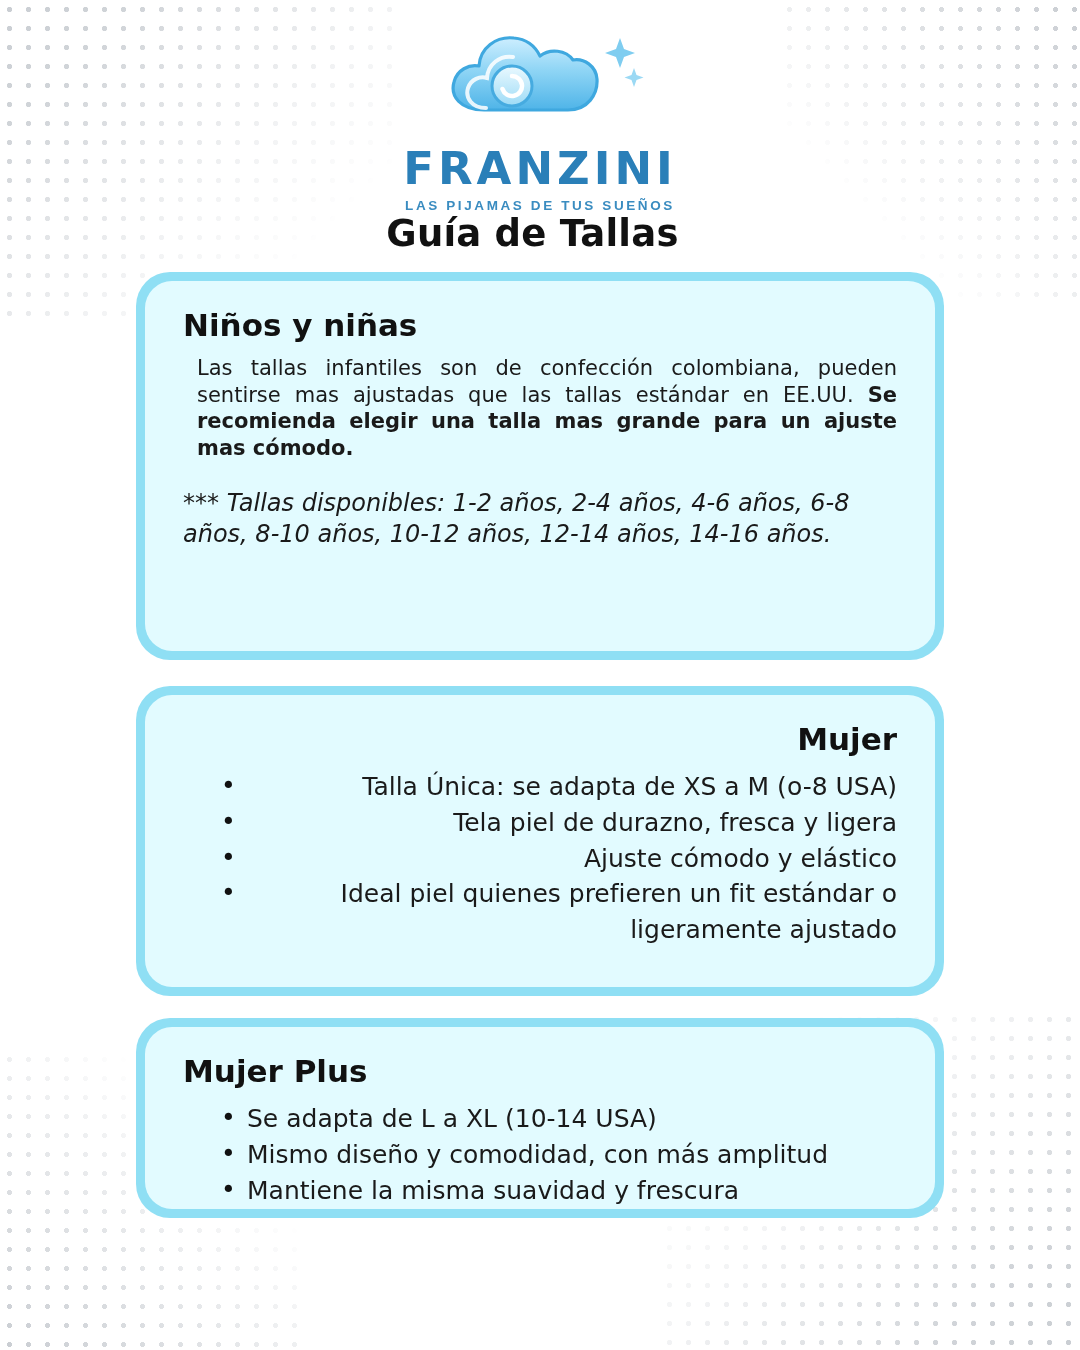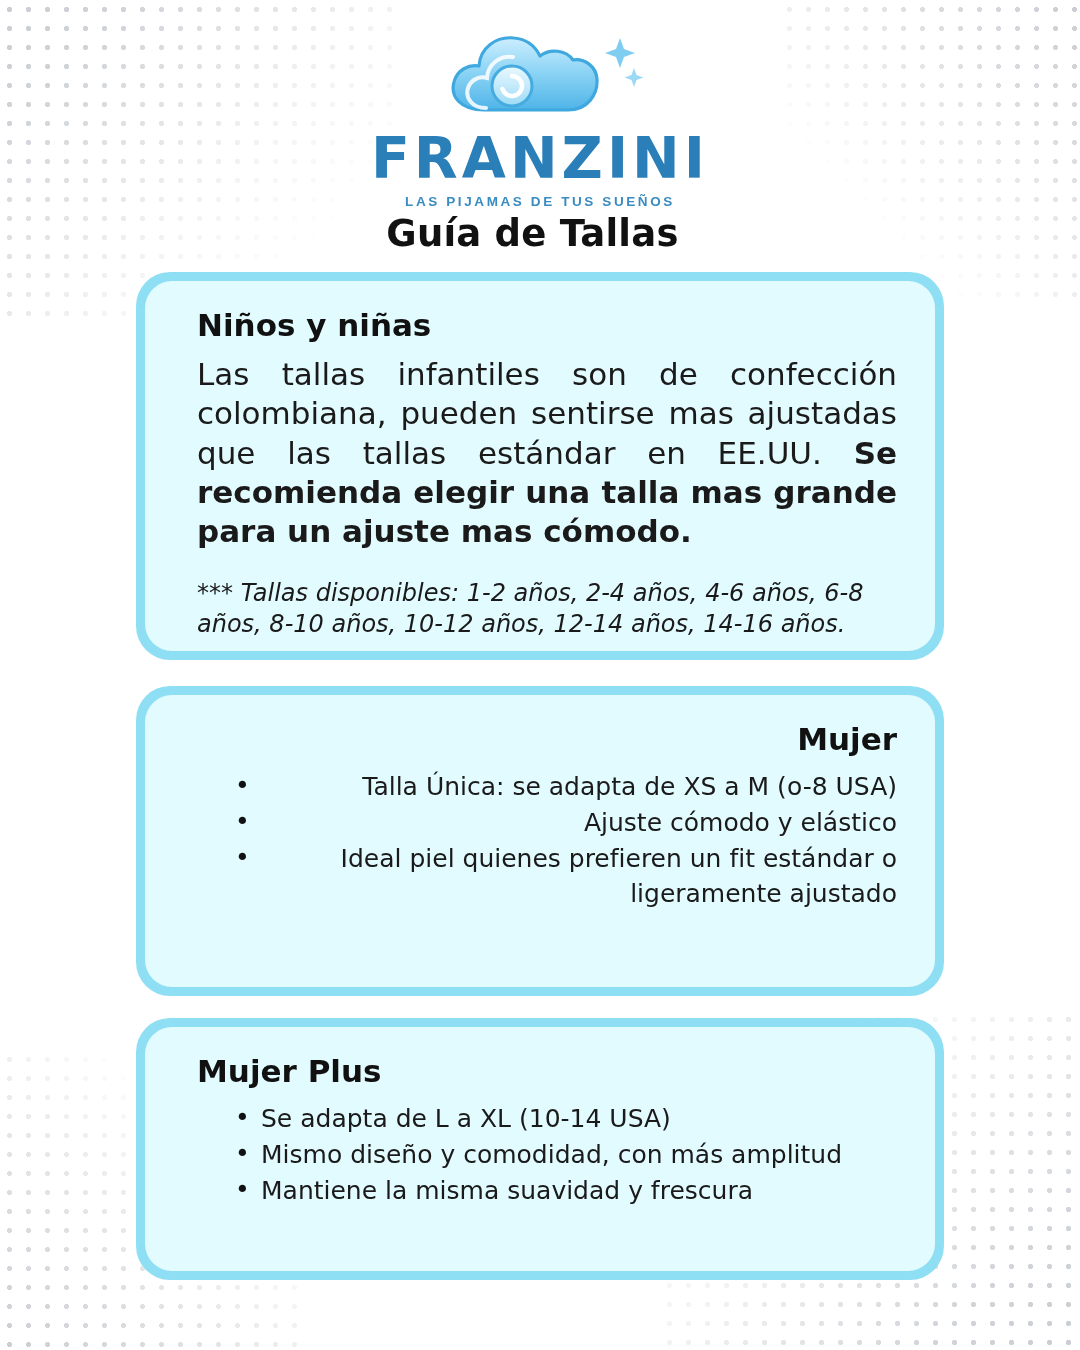--- a/index.html
+++ b/index.html
@@ -72,24 +72,24 @@
   }
   .cloud-wrap {
     width: 220px;
     height: 110px;
     margin: 0 auto;
     position: relative;
   }
   .brand-name {
     font-family: "DejaVu Sans", sans-serif;
     font-weight: bold;
-    font-size: 57px;
+    font-size: 45px;
     letter-spacing: 4px;
     color: #2a7fb8;
-    margin-top: 2px;
+    margin-top: 18px;
     line-height: 1;
   }
   .brand-tag {
     font-family: Liberation Sans, sans-serif;
     font-weight: bold;
     font-size: 13.5px;
     letter-spacing: 2.6px;
     color: #3a8cc0;
     margin-top: 7px;
   }
@@ -116,33 +116,34 @@
     border-radius: 34px;
     padding: 9px;
     box-sizing: border-box;
   }
   .card-inner {
     background: #e2fbff;
     border-radius: 27px;
     width: 100%;
     height: 100%;
     box-sizing: border-box;
-    padding: 22px 38px 26px 52px;
+    padding: 22px 38px 26px 38px;
   }
   .card-title {
     font-size: 31px;
     font-weight: bold;
     color: #111111;
     margin: 4px 0 12px 0;
   }
   .card-body {
-    font-size: 31px;
+    font-size: 21px;
     color: #1a1a1a;
     line-height: 1.27;
     text-align: justify;
+    margin-left: 14px;
   }
   .card-body b { font-weight: bold; }
   .note {
     margin-top: 26px;
     font-size: 24px;
     font-style: italic;
     color: #1a1a1a;
     line-height: 1.3;
   }
 
@@ -163,21 +164,21 @@
     position: absolute;
     left: 0;
     top: -1px;
     font-size: 25px;
     color: #111;
   }
 
   
   #card-kids   { top: 272px;  height: 388px; }
   #card-women  { top: 686px;  height: 310px; text-align: right; }
-  #card-plus   { top: 1018px; height: 262px; }
+  #card-plus   { top: 1018px; height: 200px; }
 </style>
 </head>
 <body>
 
 <div class="halftone tl"></div>
 <div class="halftone tr"></div>
 <div class="halftone bl"></div>
 <div class="halftone br"></div>
 
 <div class="page">
@@ -218,20 +219,21 @@
       <div class="card-body"><span>Las tallas infantiles son de confección colombiana, pueden sentirse mas ajustadas que  las tallas estándar en EE.UU. </span><b>Se recomienda elegir una talla mas grande para un ajuste mas cómodo.</b></div>
       <div class="note">*** Tallas disponibles: 1-2 años, 2-4 años, 4-6 años, 6-8 años, 8-10 años, 10-12 años, 12-14 años, 14-16 años.</div>
     </div>
   </div>
 
   <div class="card" id="card-women">
     <div class="card-inner">
       <div class="card-title">Mujer</div>
       <ul class="bullets">
         <li>Talla Única: se adapta de XS a M (o-8 USA)</li>
+        <li> Tela piel de durazno, fresca y ligera</li>
         <li> Ajuste cómodo y elástico</li>
         <li> Ideal piel quienes prefieren un fit estándar o ligeramente ajustado</li>
       </ul>
     </div>
   </div>
 
   <div class="card" id="card-plus">
     <div class="card-inner">
       <div class="card-title">Mujer Plus</div>
       <ul class="bullets">

